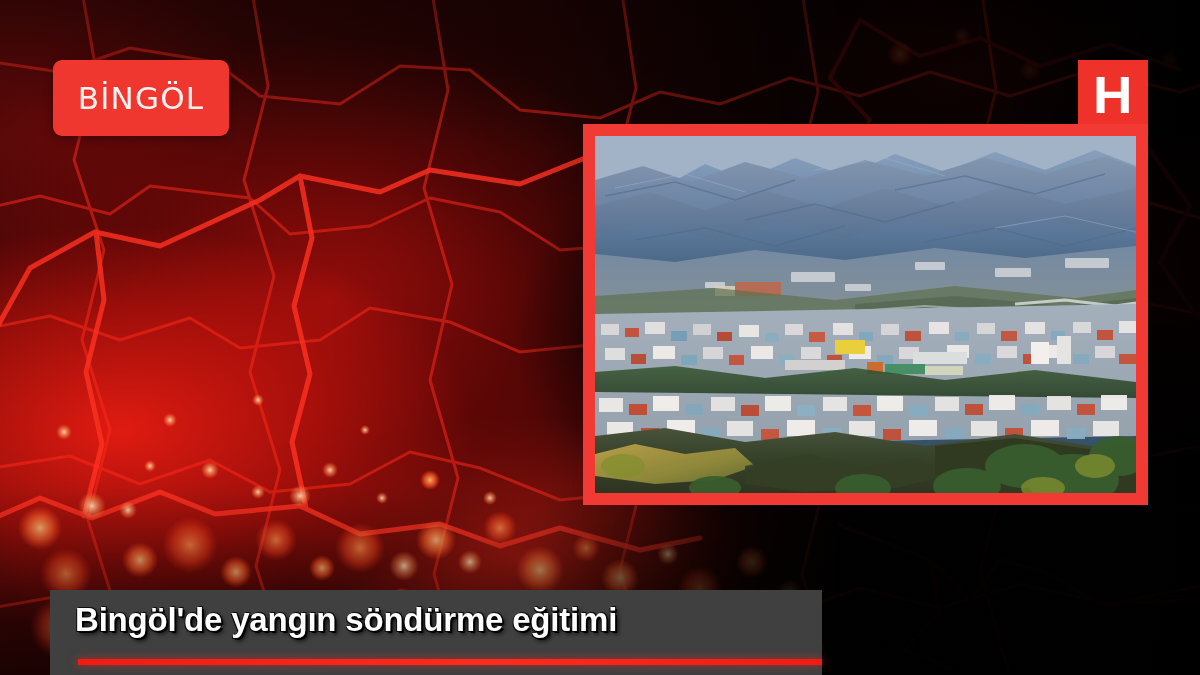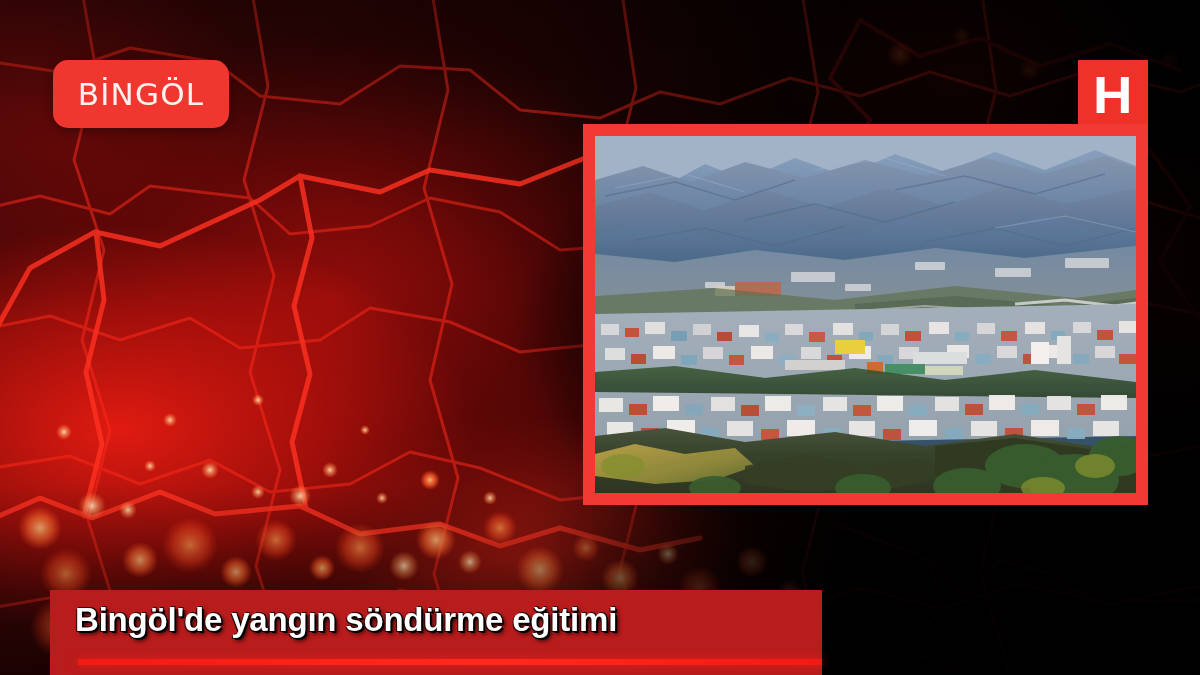--- a/index.html
+++ b/index.html
@@ -45,22 +45,22 @@
       linear-gradient(to right, rgba(0,0,0,0) 45%, rgba(0,0,0,0.55) 72%, rgba(0,0,0,0.85) 100%),
       linear-gradient(to bottom, rgba(0,0,0,0.35) 0%, rgba(0,0,0,0) 22%, rgba(0,0,0,0) 72%, rgba(0,0,0,0.55) 100%);
   }
 
   #bg-map { opacity:0.95; }
   #bg-bokeh { mix-blend-mode:screen; }
 
   
   #city-badge {
     position:absolute; left:53px; top:60px;
-    width:176px; height:68px;
-    border-radius:15px;
+    width:176px; height:76px;
+    border-radius:9px;
     display:flex; align-items:center; justify-content:center;
     box-shadow:0 2px 10px rgba(0,0,0,0.35);
   }
   #city-badge .label {
     color:#fdf2f0;
     font-size:31px;
     font-weight:400;
     letter-spacing:1.2px;
     line-height:1;
     font-family:"DejaVu Sans", sans-serif;
@@ -451,18 +451,18 @@
           <ellipse cx="500" cy="330" rx="20" ry="12"></ellipse>
           <ellipse cx="448" cy="352" rx="22" ry="11"></ellipse>
           <ellipse cx="28" cy="330" rx="22" ry="12"></ellipse>
         </g>
 
         <rect x="0" y="0" width="541" height="357" fill="#ff9a40" opacity="0.05"></rect>
       </svg>
     </div>
   </div>
 
-  <div id="headline-bar" style="background: #b91c1c;">
+  <div id="headline-bar" style="background: #404040;">
     <div id="headline-text" style="color: rgb(255, 255, 255);">Bingöl'de yangın söndürme eğitimi</div>
     <div id="headline-rule" style="background: linear-gradient(to right, rgb(242, 26, 18) 0%, rgb(255, 42, 28) 55%, rgb(242, 26, 18) 100%);"></div>
   </div>
 
 </div>
 
 </body></html>

